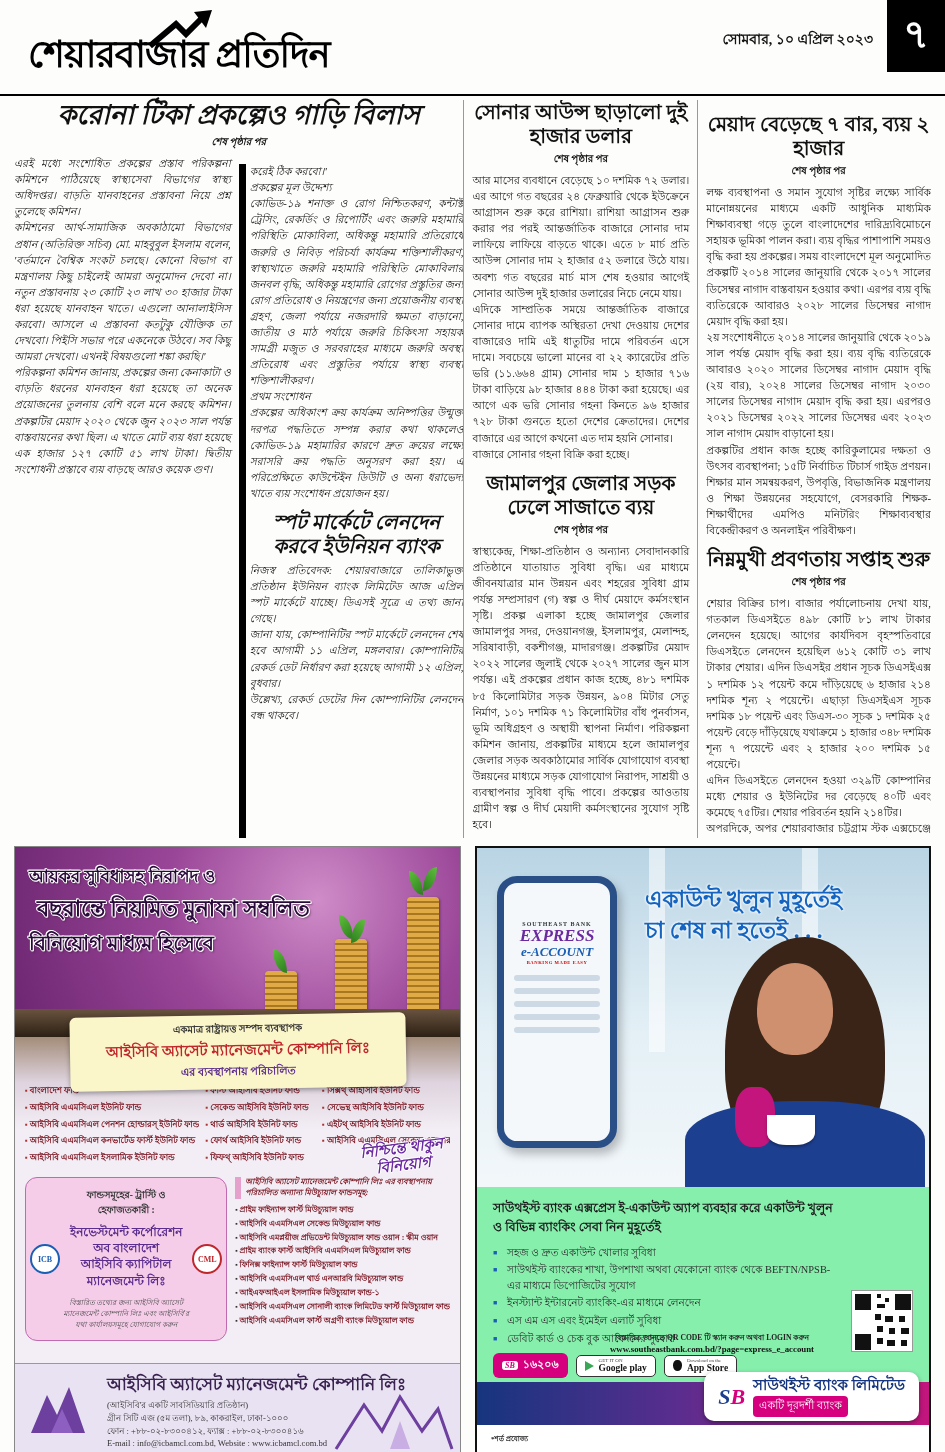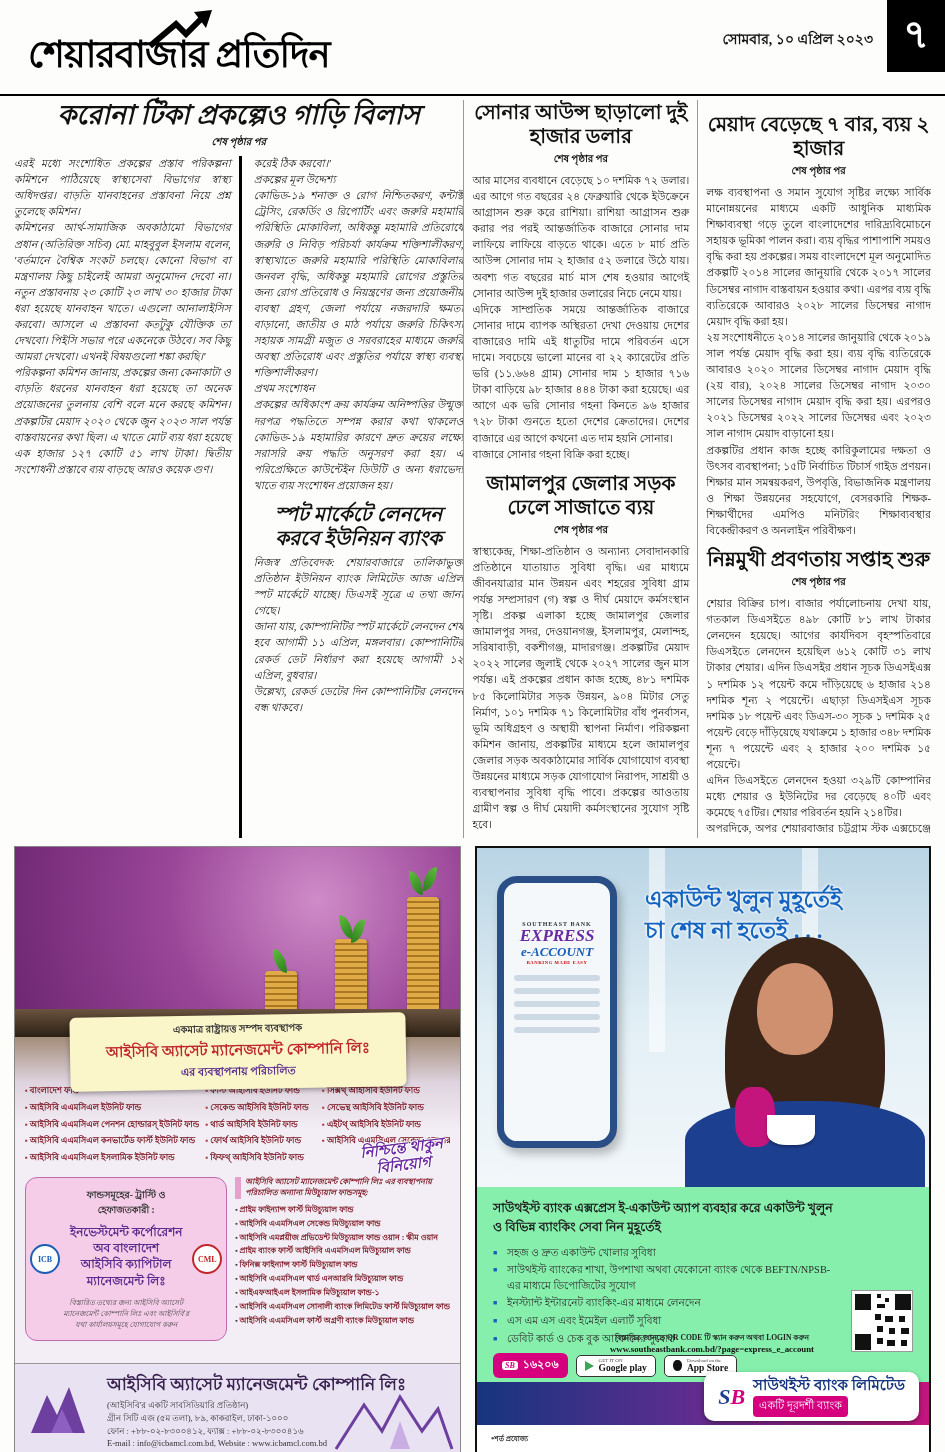--- a/index.html
+++ b/index.html
@@ -13,21 +13,21 @@
   .logo-arrow { position:absolute; top:-26px; left:118px; }
   .mast-right { position:absolute; right:0; top:0; display:flex; align-items:flex-start; }
   .mast-date { font-size:14px; font-weight:bold; margin:28px 14px 0 0; }
   .pagenum-box { width:58px; height:72px; background:#000; color:#fff; display:flex; align-items:center; justify-content:center; font-size:40px; font-weight:bold; }
 
   
   .news { display:flex; padding:4px 14px 0; height:742px; overflow:hidden; }
   .block-left { width:452px; display:flex; flex-direction:column;font-style:italic; }
   .cols { display:flex; flex:1; overflow:hidden; }
   .colA { width:50%; padding-right:8px; overflow:hidden; }
-  .colB { width:50%; padding-left:12px; border-left:3px solid #000000; overflow:hidden; }
+  .colB { width:50%; padding-left:4px; border-left:7px solid #000000; overflow:hidden;margin-top:8px; }
   .col-mid { width:236px; border-left:1px solid #999; border-right:1px solid #999; padding:0 8px; overflow:hidden; }
   .col-right { width:234px; padding-left:8px; overflow:hidden; }
 
   .headline-xl { font-size:27px; font-weight:bold; text-align:center; line-height:1.15; }
   .headline-md { font-size:20px; font-weight:bold; text-align:center; line-height:1.2; margin-top:8px; }
   .cont { font-size:10px; font-weight:bold; text-align:center; margin:3px 0 5px; }
   .bodytxt { font-size:10.6px; line-height:1.52; text-align:justify; white-space:pre-line; color:#151515; }
 
   
   .ads { display:flex; gap:14px; padding:8px 14px 0; }
@@ -193,20 +193,25 @@
 এদিন ডিএসইতে লেনদেন হওয়া ৩২৯টি কোম্পানির মধ্যে শেয়ার ও ইউনিটের দর বেড়েছে ৪০টি এবং কমেছে ৭৫টির। শেয়ার পরিবর্তন হয়নি ২১৪টির।
 অপরদিকে, অপর শেয়ারবাজার চট্টগ্রাম স্টক এক্সচেঞ্জে (সিএসই) গতকাল লেনদেন হয়েছে ৫ কোটি ১৮ লাখ টাকা শেয়ার। এদিন সিএসইতে লেনদেন হওয়া ১১৭টি কোম্পানির মধ্যে শেয়ার ও ইউনিট দর বেড়েছে ২৮টি, কমেছে ৩৮টি এবং পরিবর্তন হয়নি ৫১টির। এদিন সিএসইর প্রধান সূচক সিএএসপিআই ৪ দশমিক ৫৪ পয়েন্ট বেড়ে দাঁড়িয়েছে ১৮ হাজার ৩০৯ দশমিক ২৯ পয়েন্টে। সিএসই-৫০ সূচক দশমিক ২৭ পয়েন্ট, সিএসই-৩০ সূচক ১২ দশমিক ৫৪ পয়েন্ট এবং সিএসসিএক্স ২ দশমিক ২৩ পয়েন্ট বেড়ে দাঁড়িয়েছে যথাক্রমে ১ হাজার ৩১৩ দশমিক ৫০ পয়েন্টে, ১৩ হাজার ৩৮৩ দশমিক ৬৬ পয়েন্টে এবং ১০ হাজার ৯৭৫ দশমিক ২৪ পয়েন্টে। এছাড়া সিএসআই সূচক দশমিক শূন্য ১ পয়েন্ট কমে দাঁড়িয়েছে ১ হাজার ১৫০ দশমিক ৩৬ পয়েন্টে।</p>
       </article>
     </div>
   </section>
 
   <section class="ads">
 
     <div class="left-ad">
       <div class="icb-hero">
+        <div class="icb-hero-text">
+          <div class="l1">আয়কর সুবিধাসহ নিরাপদ ও</div>
+          <div class="l2">বছরান্তে নিয়মিত মুনাফা সম্বলিত</div>
+          <div class="l3">বিনিয়োগ মাধ্যম হিসেবে</div>
+        </div>
         <div class="coinstack" style="left:250px; bottom:24px; height:42px;">
             <span class="leaf" style="top:-22px; left:8px;"></span>
           </div>
         <div class="coinstack" style="left:320px; bottom:24px; height:74px;">
             <span class="leaf" style="top:-24px; left:4px;"></span>
             <span class="leaf" style="top:-20px; left:16px; transform:scaleX(-1);"></span>
           </div>
         <div class="coinstack" style="left:392px; bottom:24px; height:116px;">
             <span class="leaf" style="top:-26px; left:2px;"></span>
             <span class="leaf" style="top:-30px; left:16px; transform:scaleX(-1);"></span>

